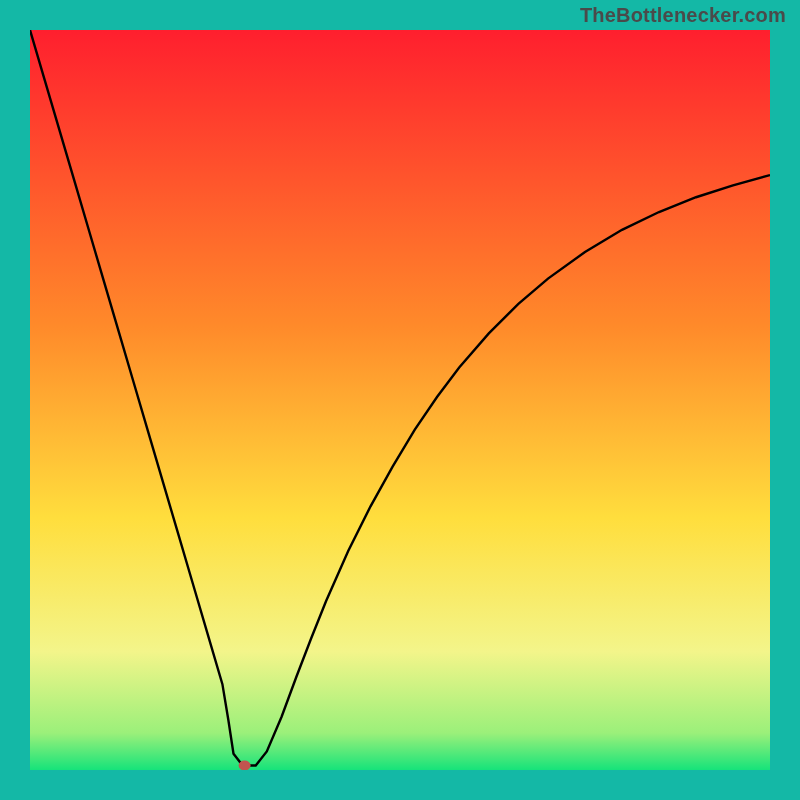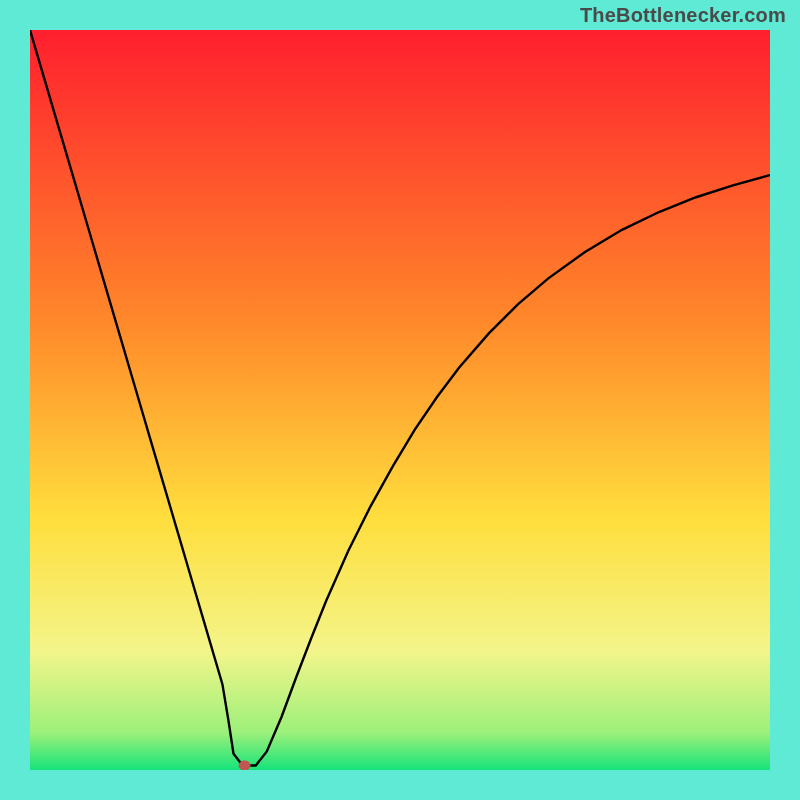--- a/index.html
+++ b/index.html
@@ -8,21 +8,21 @@
     width: 800px;
     height: 800px;
     background: #000;
     font-family: Arial, Helvetica, sans-serif;
     overflow: hidden;
   }
   .frame {
     position: relative;
     width: 800px;
     height: 800px;
-    background: #5eead4;
+    background: #14b8a6;
   }
   .watermark {
     position: absolute;
     top: 4px;
     right: 14px;
     font-size: 20px;
     font-weight: 600;
     color: #4a4a4a;
     letter-spacing: 0.2px;
   }

